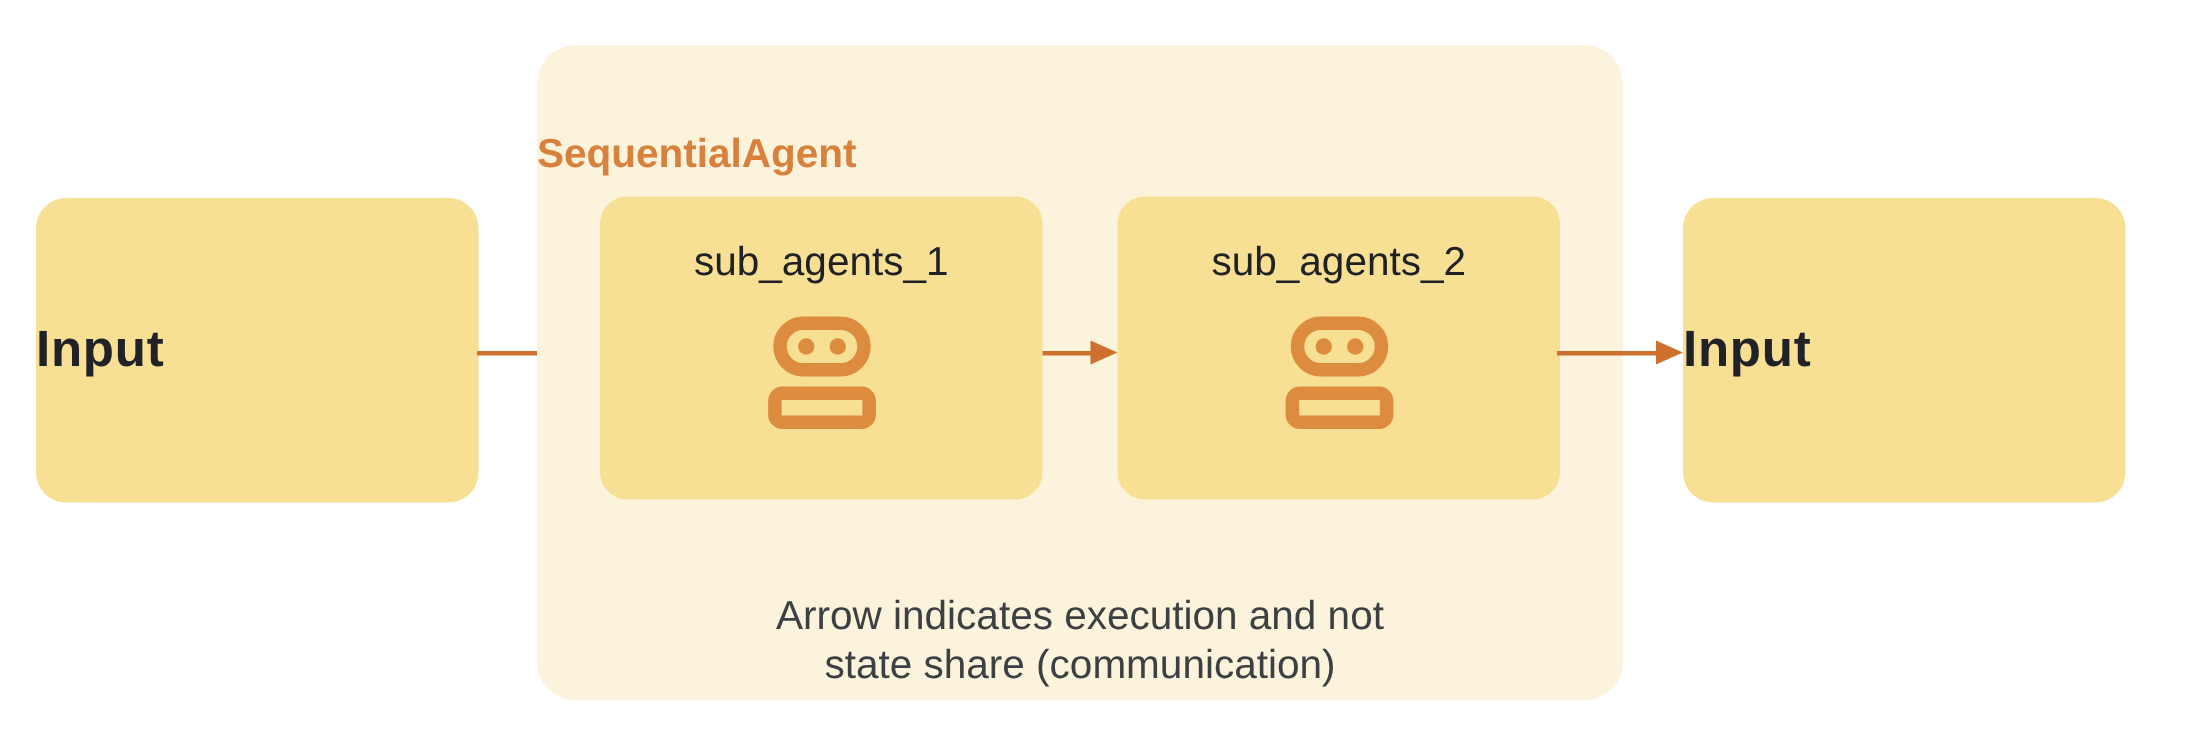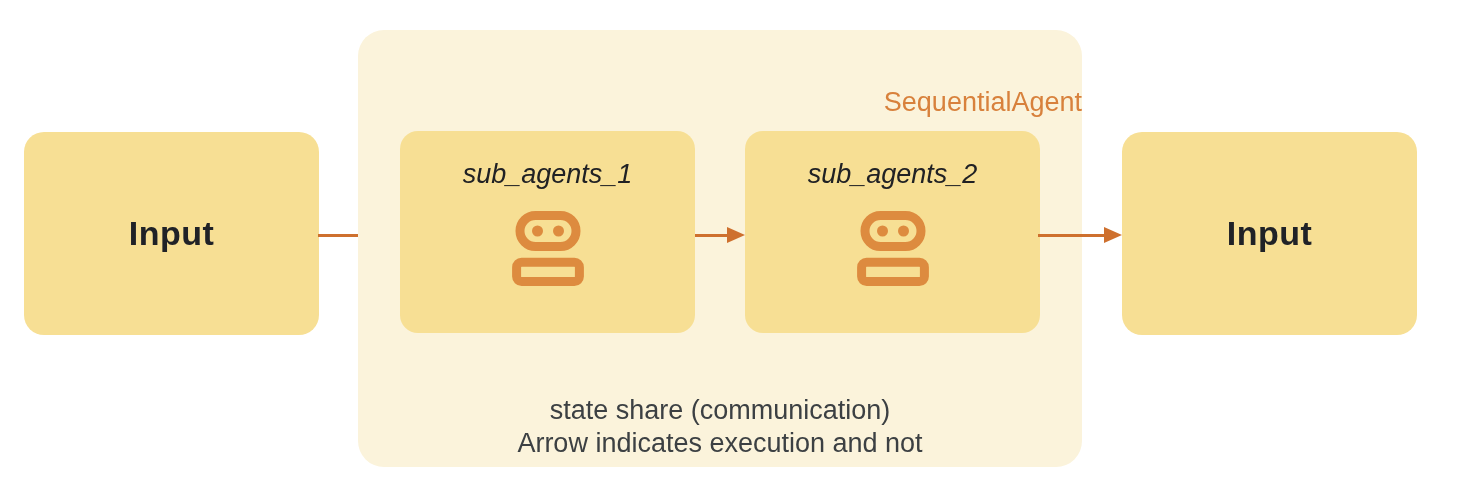--- a/index.html
+++ b/index.html
@@ -24,21 +24,20 @@
     background: var(--background, #fff);
     overflow: hidden;
   }
 
   .node {
     position: absolute;
     background: var(--node-fill, #F7DF94);
     border-radius: 20px;
     display: flex;
     align-items: center;
-    justify-content: center;
   }
 
   .io-node {
     top: 132px;
     width: 295px;
     height: 203px;
   }
   .io-label {
     font-size: 34px;
     font-weight: 700;
@@ -55,34 +54,33 @@
     width: 724px;
     height: 437px;
     background: var(--container-fill, #FBF3DB);
     border-radius: 26px;
   }
   .agent-container-title {
     position: absolute;
     top: 57px;
     left: 0;
     width: 100%;
-    text-align: right;
+    text-align: left;
     font-size: 27px;
-    font-weight: 400;
+    font-weight: 700;
     color: var(--title-orange, #D8813C);
   }
 
   .sub-node {
     top: 101px;              
     width: 295px;
     height: 202px;
     border-radius: 18px;
     flex-direction: column;
     justify-content: flex-start;
-    font-style: italic;
   }
   #sub-agent-1 { left: 42px;  }  
   #sub-agent-2 { left: 387px; align-items: center; }  
 
   .sub-label {
     margin-top: 28px;
     font-size: 27px;
     font-weight: 400;
     color: var(--label-text, #202124);
   }
@@ -161,22 +159,22 @@
       <span class="sub-label">sub_agents_2</span>
       <svg class="robot-icon" viewBox="0 0 74 80" aria-hidden="true">
         <rect class="stroke" x="9" y="9.5" width="56" height="31" rx="15.5"></rect>
         <circle class="fill" cx="26.5" cy="25" r="5.5"></circle>
         <circle class="fill" cx="47.5" cy="25" r="5.5"></circle>
         <rect class="stroke" x="5.6" y="56.2" width="62.8" height="19.3" rx="5"></rect>
       </svg>
     </div>
 
     <div class="caption">
+      <div>Arrow indicates execution and not</div>
       <div>state share (communication)</div>
-      <div>Arrow indicates execution and not</div>
     </div>
   </div>
 
   <div class="arrow" id="arrow-2">
     <div class="arrow-line"></div>
     <div class="arrow-head"></div>
   </div>
 
   <div class="arrow" id="arrow-3">
     <div class="arrow-line"></div>

